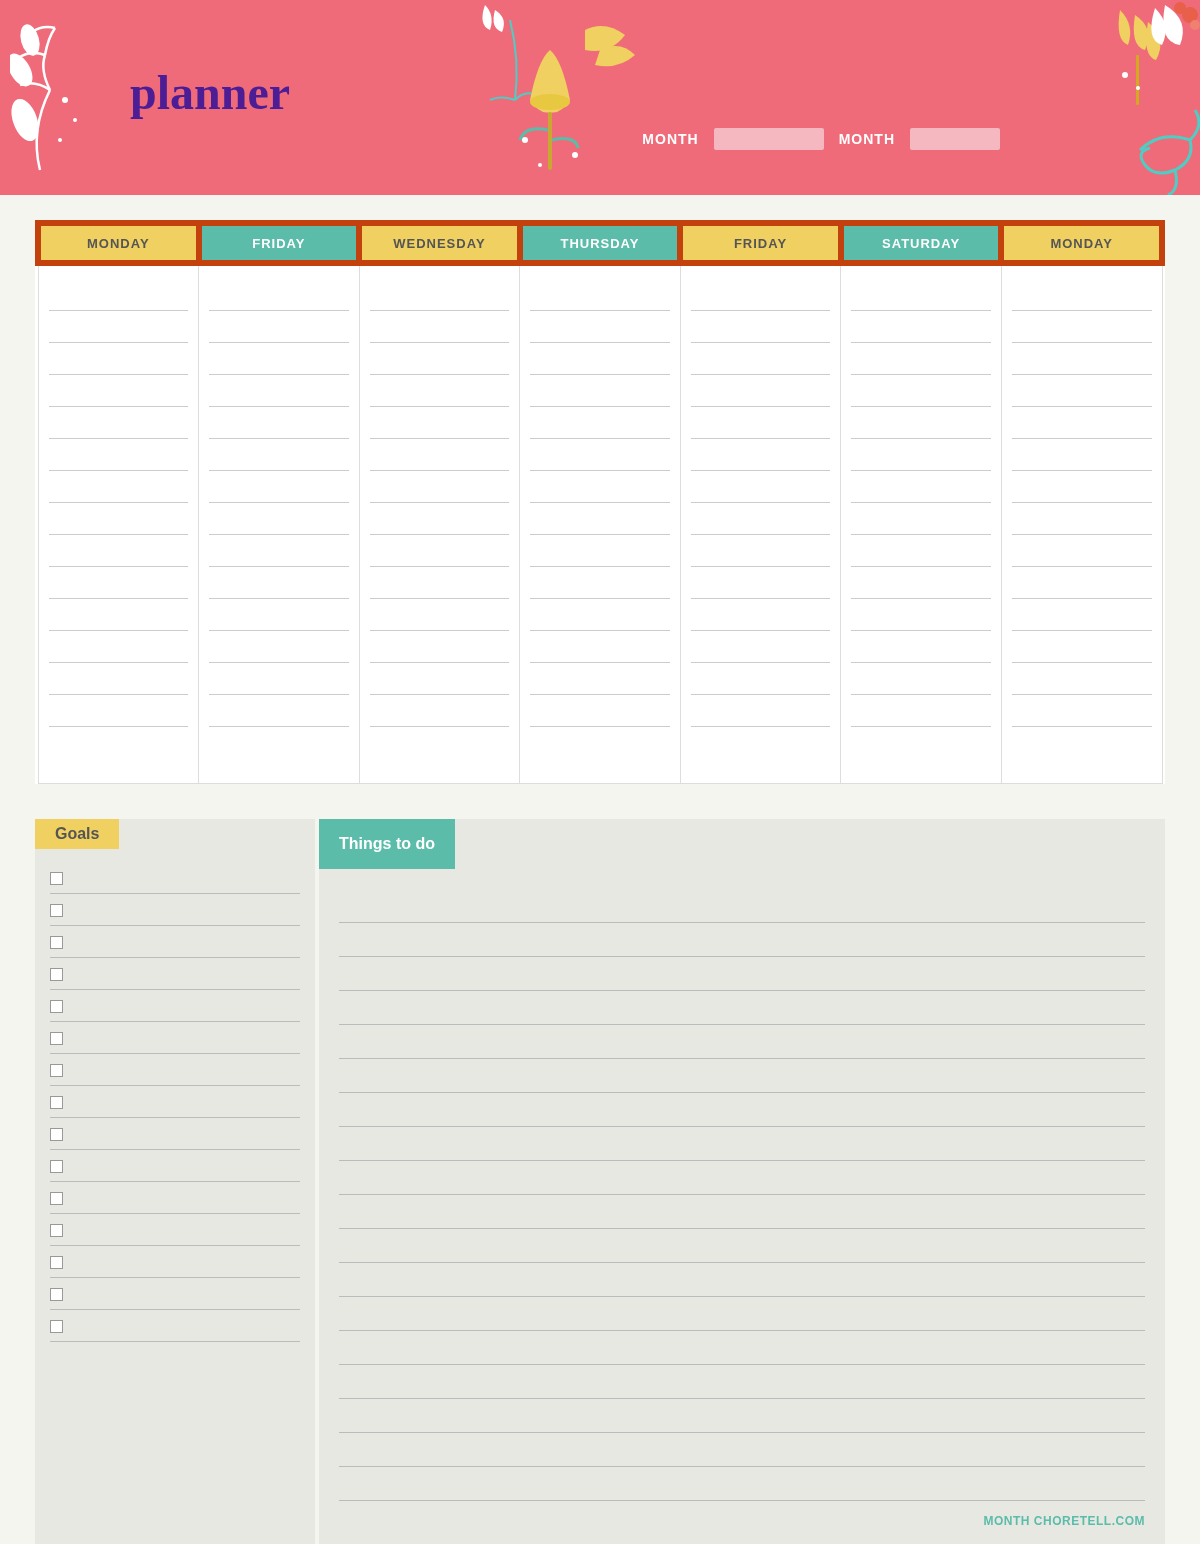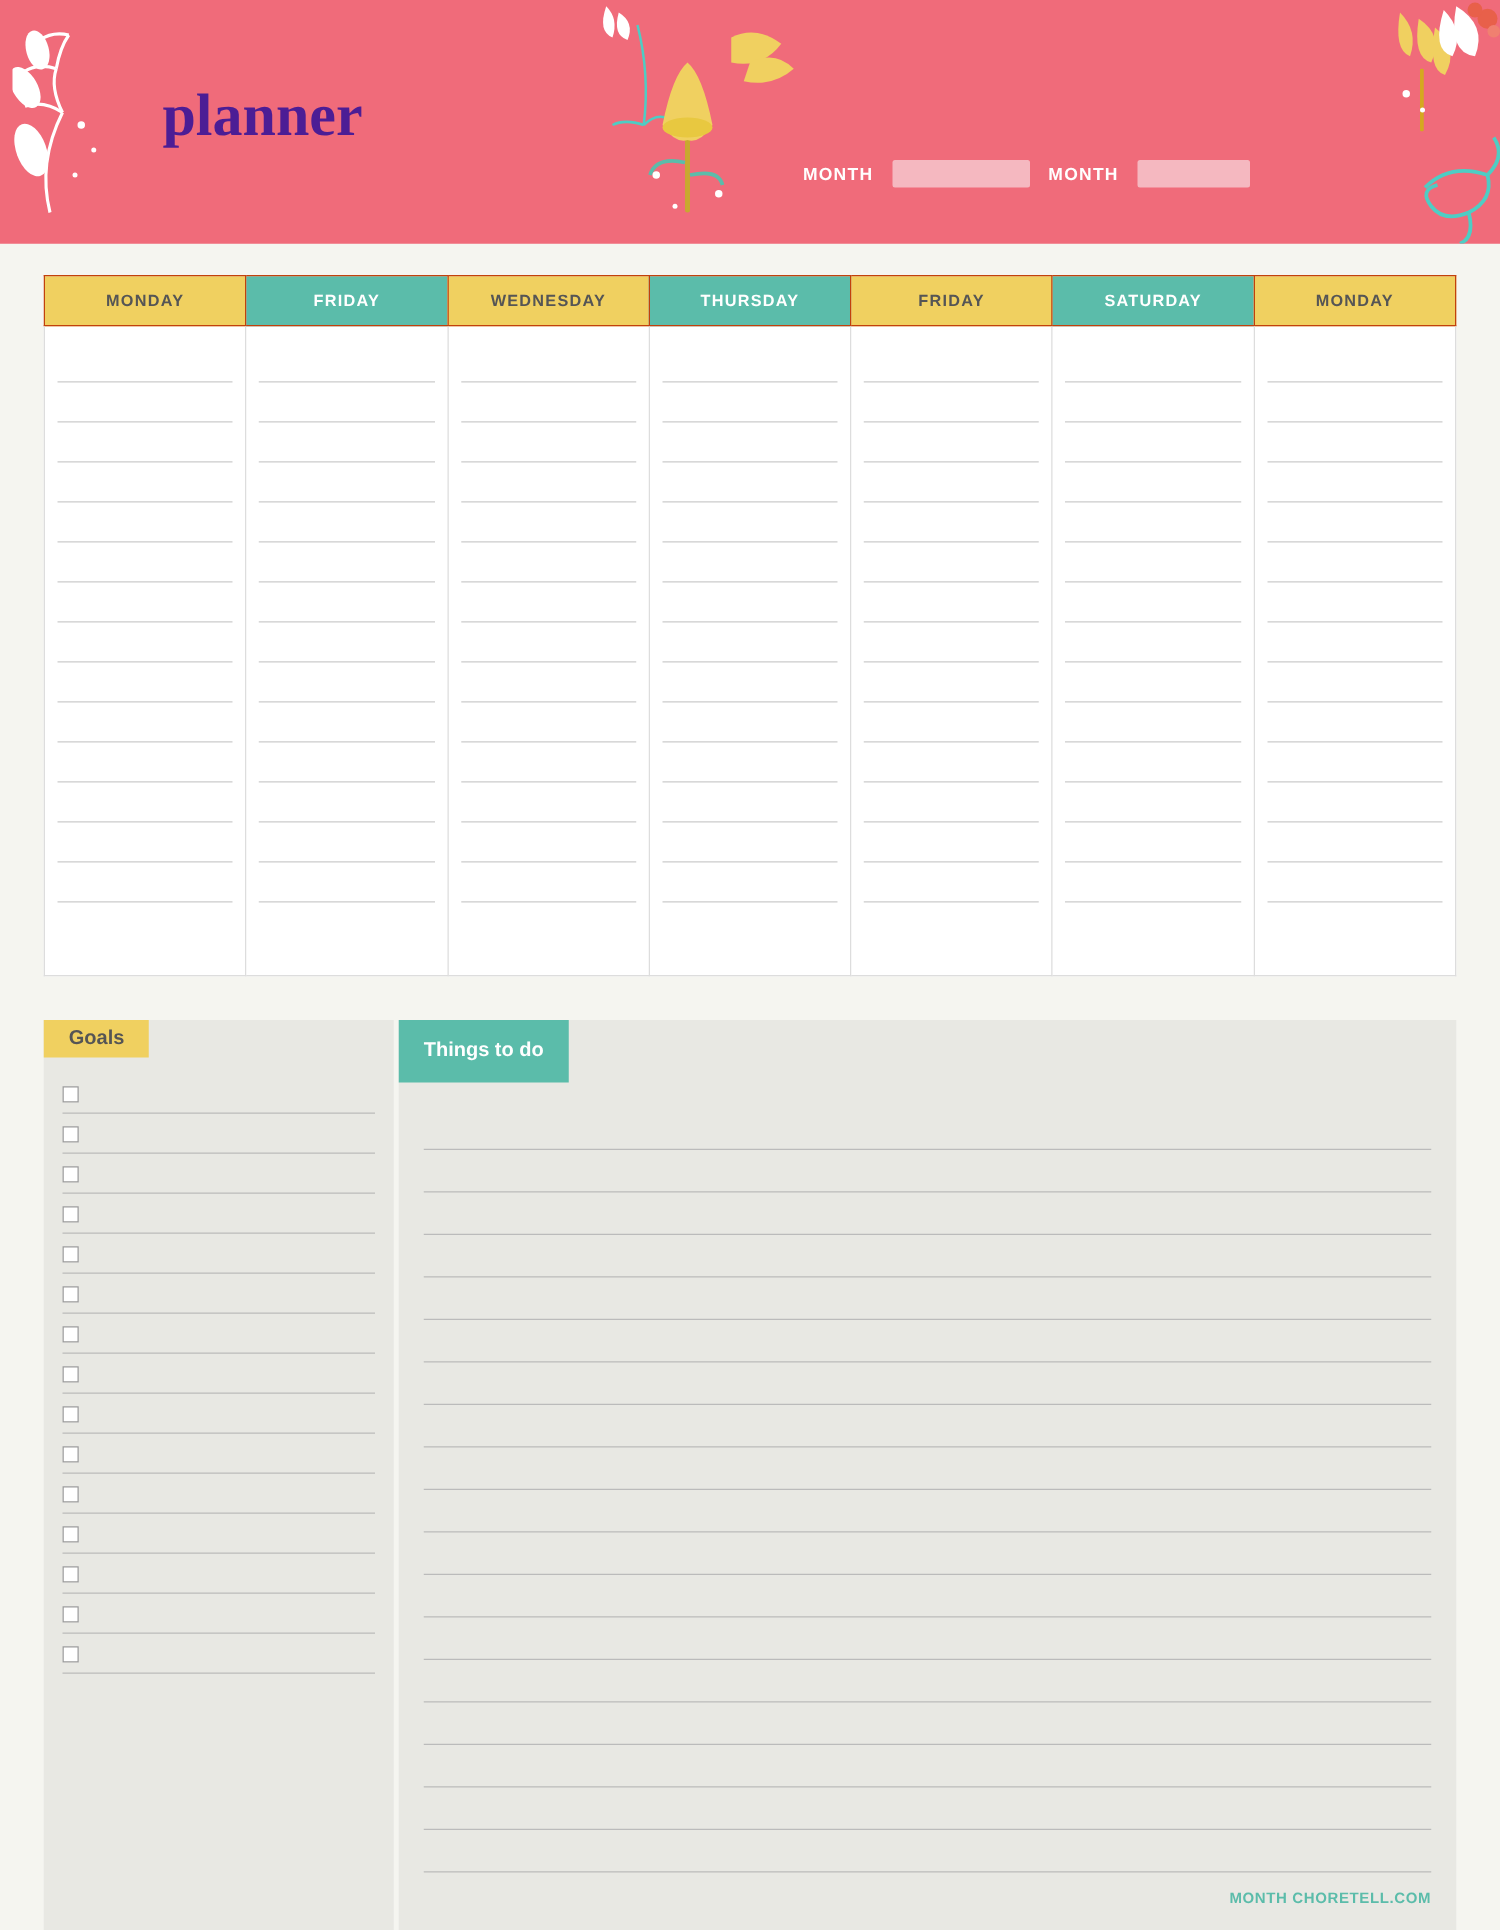--- a/index.html
+++ b/index.html
@@ -107,21 +107,21 @@
       margin-bottom: 35px;
       background: white;
     }
 
     .day-header {
       height: 40px;
       text-align: center;
       font-weight: bold;
       font-size: 13px;
       letter-spacing: 1px;
-      border: 1px solid #c2410c;
+      border: 6px solid #c2410c;
       margin-left: 42px;
     }
 
     .day-header.yellow { background: #f0d060; color: #555; }
     .day-header.teal { background: #5bbcaa; color: white; }
 
     .day-cell {
       width: calc(100% / 7);
       vertical-align: top;
       border: 1px solid #ddd;

